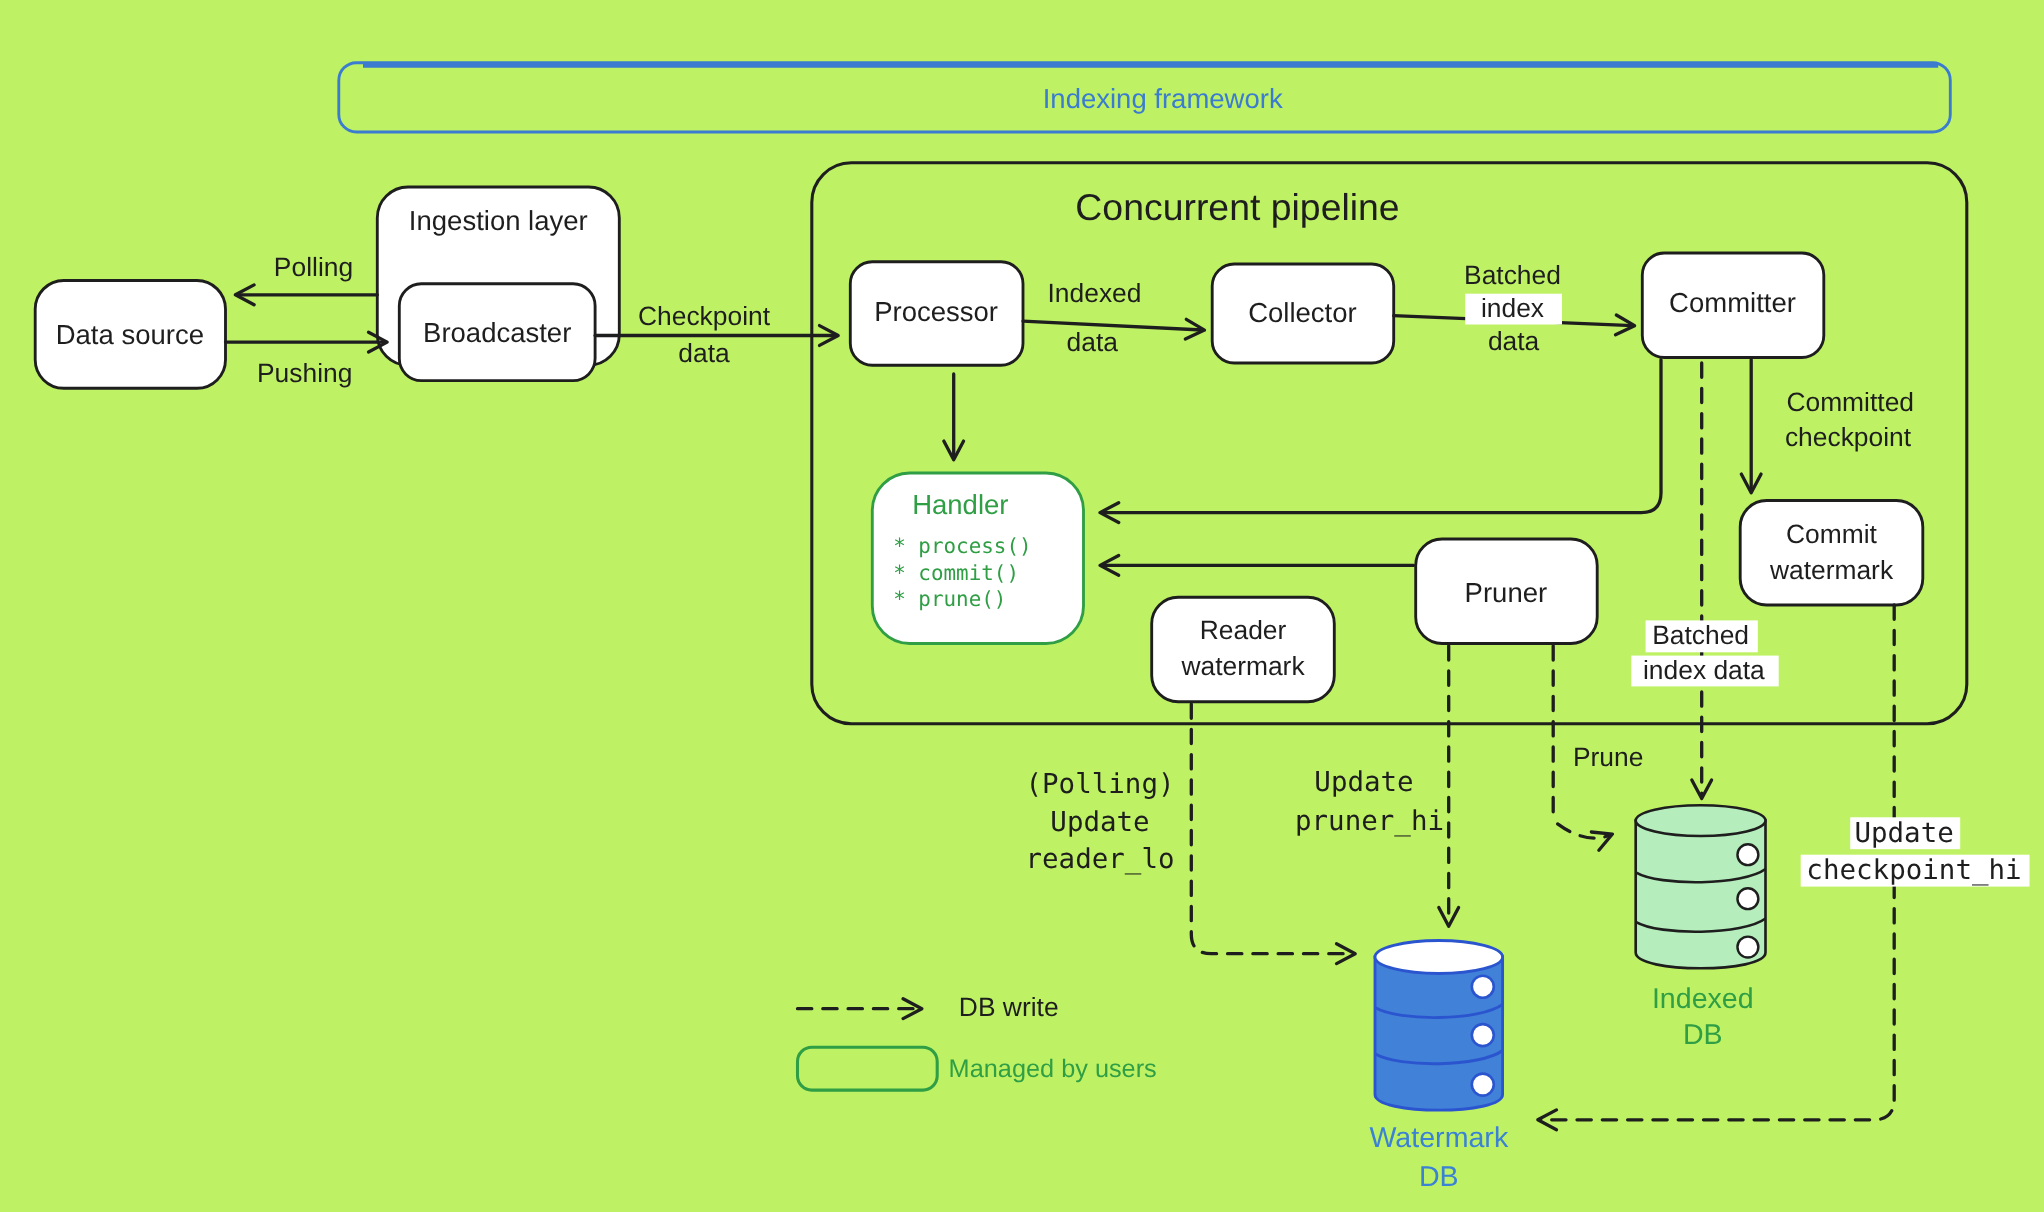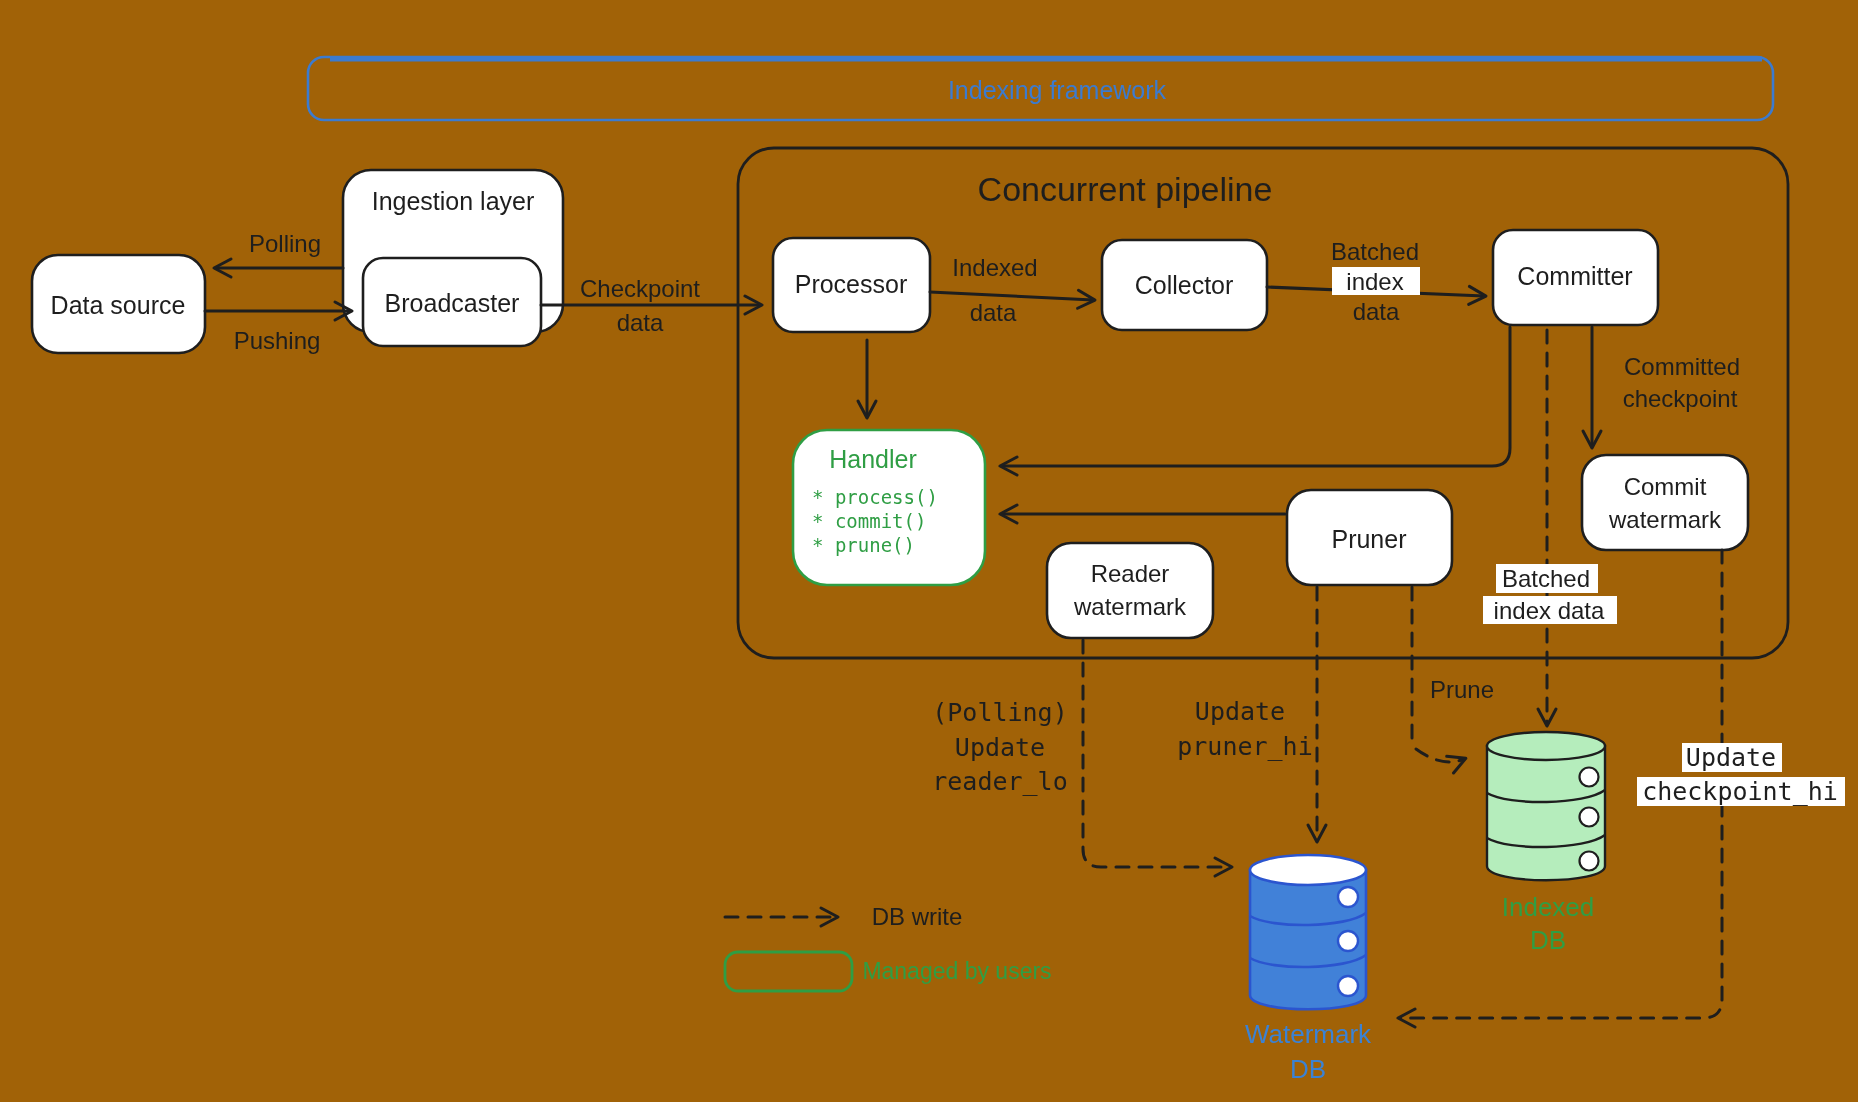--- a/index.html
+++ b/index.html
@@ -1,16 +1,16 @@
 <!DOCTYPE html>
 <html><head>
 <meta charset="utf-8">
 <style>
   html,body{margin:0;padding:0;background:#ffffff;}
-  .stage{width:1858px;height:1102px;position:relative;background:#a16207;overflow:hidden;}
+  .stage{width:1858px;height:1102px;position:relative;background:#bef264;overflow:hidden;}
   svg{display:block;}
   text{user-select:none;}
   .hand{font-family:"Liberation Sans","DejaVu Sans",sans-serif;}
   .mono{font-family:"DejaVu Sans Mono",monospace;}
   .ink{fill:#1e1e1e;}
   .blue{fill:#3b7bd0;}
   .green{fill:#2f9e44;}
   .bluetext{fill:#3b82d4;}
   .nodebox{fill:#ffffff;stroke:#1e1e1e;stroke-width:2.6;}
   .greenbox{fill:#ffffff;stroke:#2f9e44;stroke-width:2.6;}

